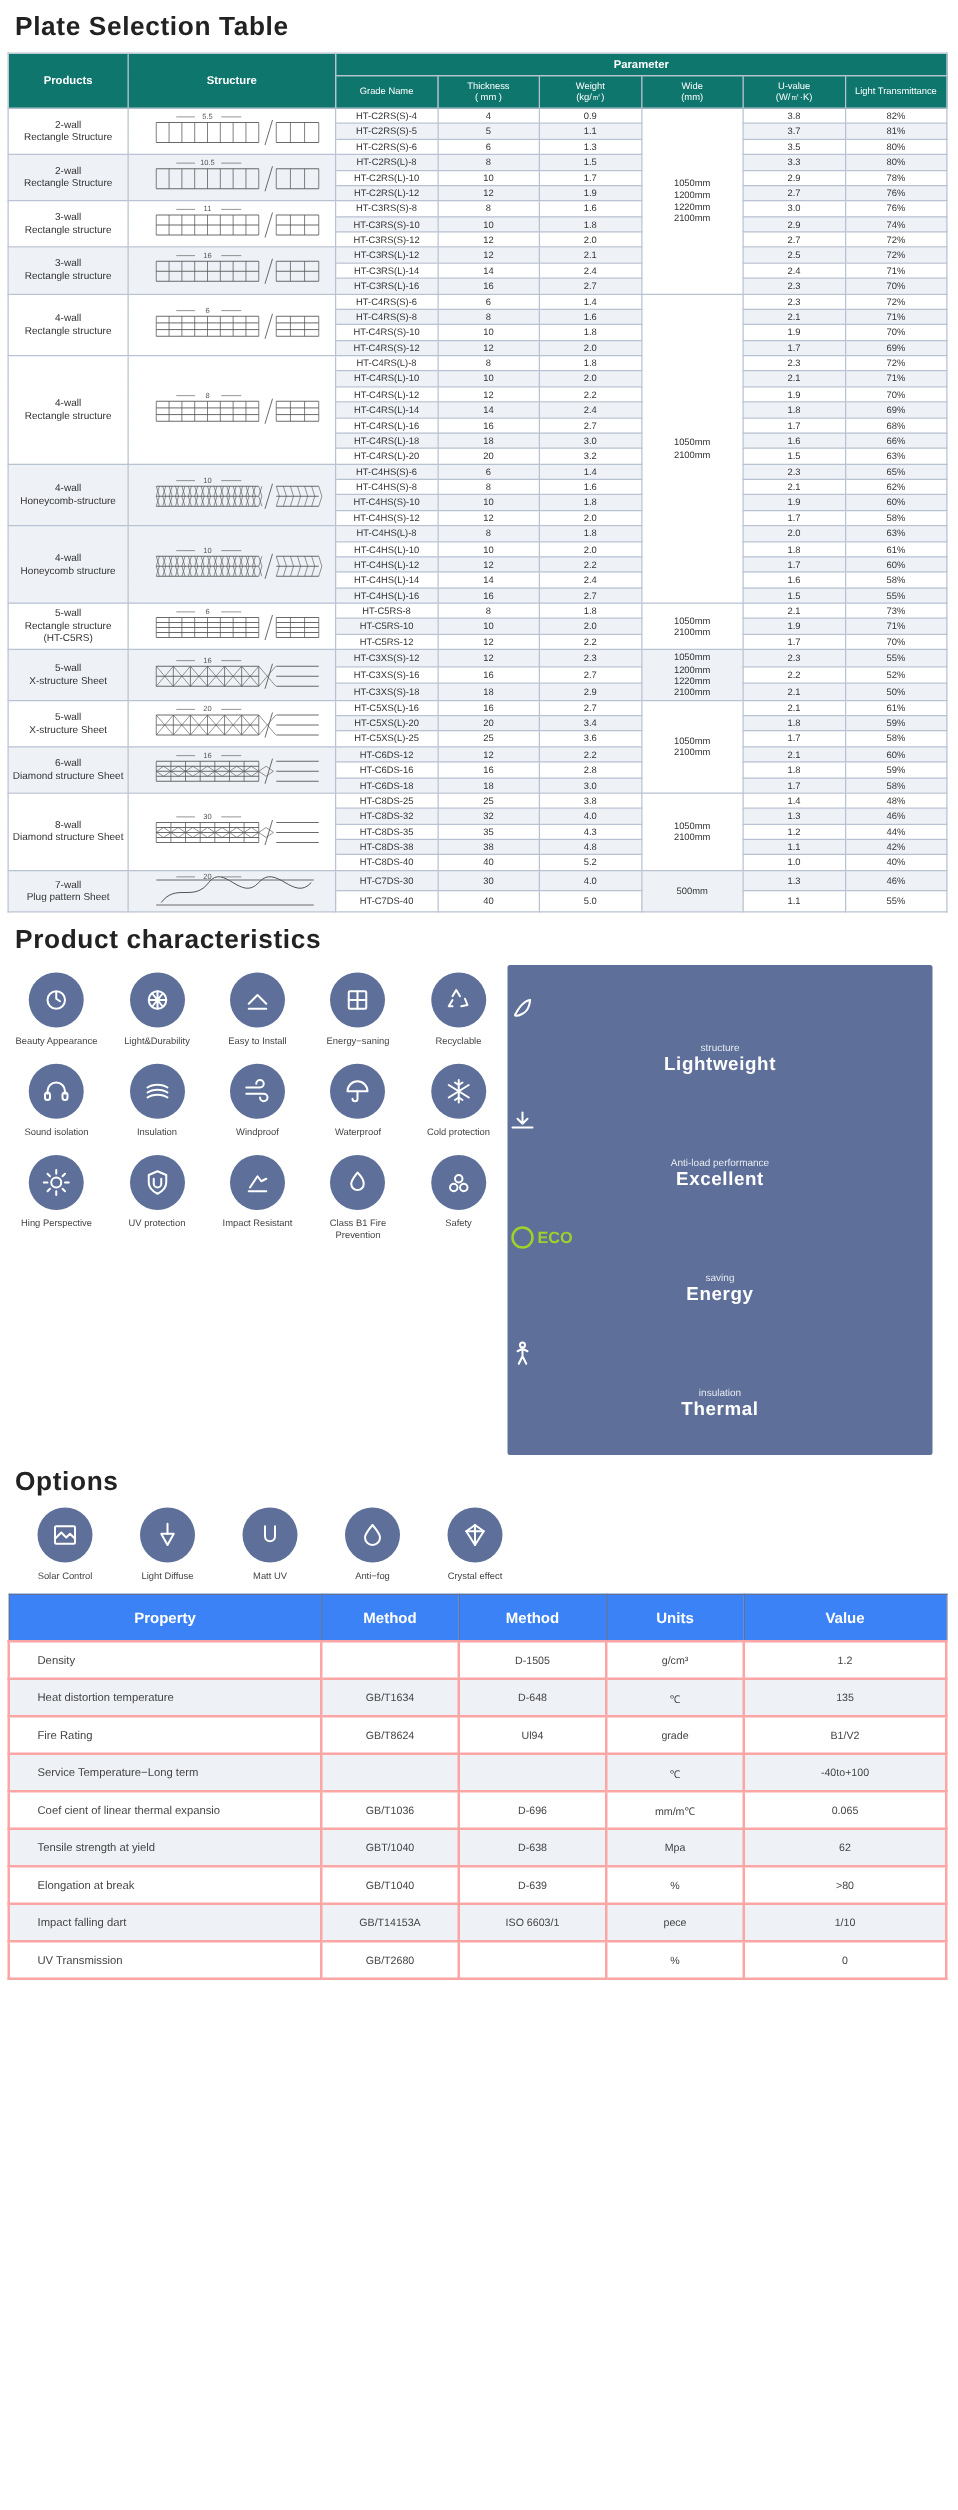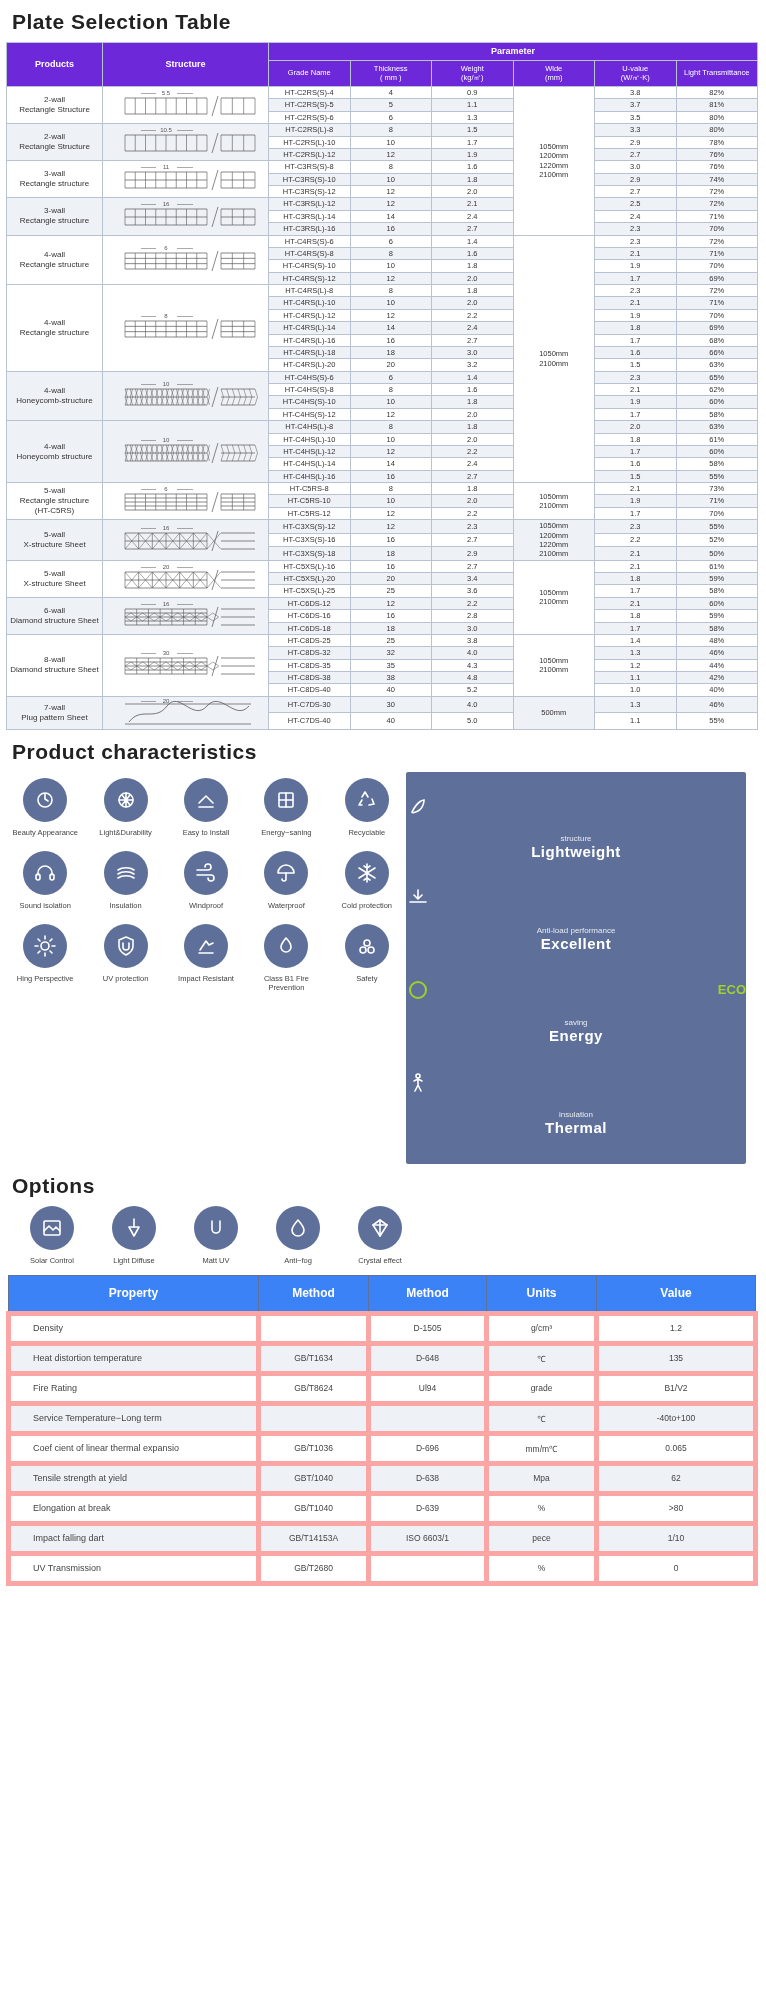--- a/index.html
+++ b/index.html
@@ -29,21 +29,21 @@
     border:1px solid #8d9bb5;
   }
   table.plate th, table.plate td {
     border:1px solid #b9c2d2;
     text-align:center;
     vertical-align:middle;
     padding:1px 1px;
     line-height:1.25;
   }
   table.plate thead th {
-    background:#6d28d9;
+    background:#0f766e;
     color:#fff;
     font-weight:bold;
     font-size:9px;
     height:18px;
   }
   table.plate thead th.sub {
     font-size:7.5px;
     font-weight:normal;
     height:26px;
     line-height:1.15;
@@ -83,21 +83,21 @@
     width:340px;
     background:#5e7099;
     border-radius:2px;
     padding:10px 0 14px 0;
     color:#fff;
     text-align:center;
   }
   .pr-block { margin-bottom:14px; }
   .pr-sub { font-size:8px; opacity:.85; margin-top:4px; }
   .pr-main { font-size:15px; font-weight:bold; letter-spacing:.5px; }
-  .pr-icon { height:48px; display:flex; align-items:center; justify-content:space-between; }
+  .pr-icon { height:48px; display:flex; align-items:center; justify-content:flex-start; }
 
   
   .opt-grid {
     display:grid;
     grid-template-columns:repeat(5, 80px);
     column-gap:2px;
     margin:6px 0 10px 6px;
   }
   .opt-item { text-align:center; }
   .opt-circle {
@@ -117,21 +117,21 @@
   }
   table.props th {
     background:#3b82f6;
     color:#fff;
     font-size:12px;
     font-weight:bold;
     height:38px;
     border:1px solid #5f7099;
   }
   table.props td {
-    border:5px solid #fca5a5;
+    border:2px solid #fca5a5;
     height:30px;
     text-align:center;
     color:#444;
   }
   table.props td.prop-name {
     text-align:left;
     padding-left:22px;
     font-size:9px;
   }
   table.props tr.alt td { background:#eef1f6; }

